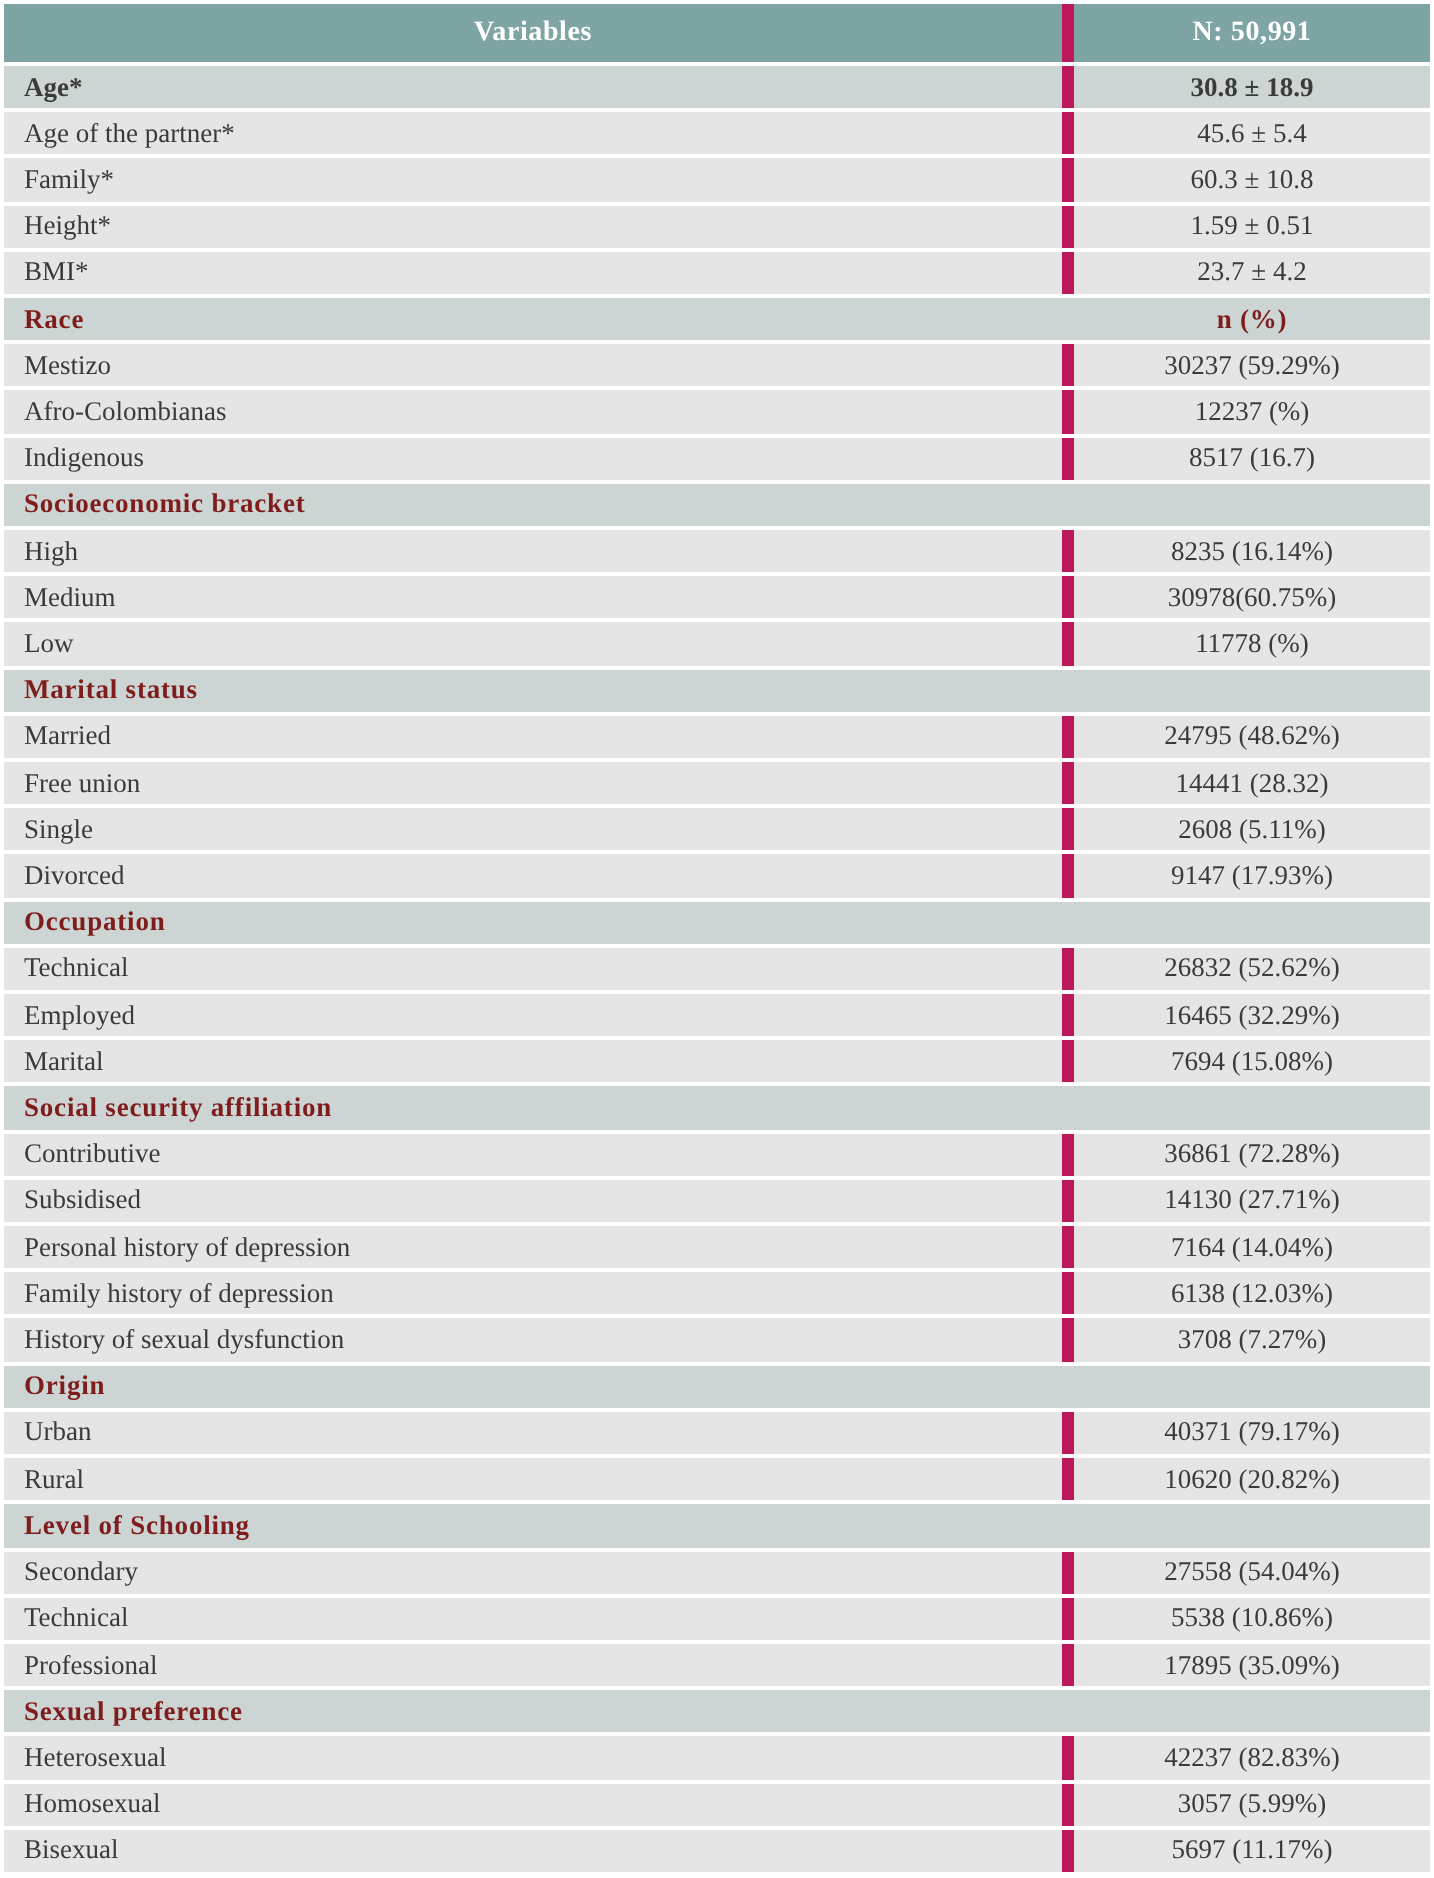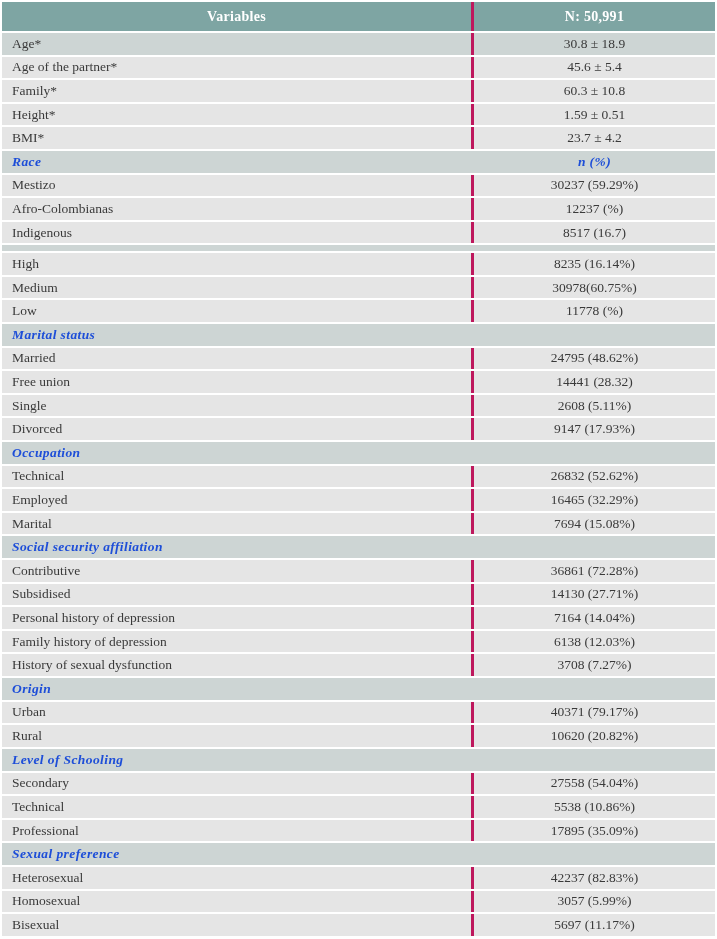--- a/index.html
+++ b/index.html
@@ -20,38 +20,37 @@
     display:flex;flex:1 1 auto;min-height:0;
   }
   .cell{
     display:flex;align-items:center;
     box-sizing:border-box;
     color:#3a3a3a;
     font-size:13.5px;
     overflow:hidden;
     white-space:nowrap;
   }
-  .c1{width:469px;padding-left:10px;}
-  .c2{flex:1;justify-content:center;border-left:3px solid #be185d;padding-left:0;}
+  .c1{width:529px;padding-left:10px;}
+  .c2{flex:1;justify-content:center;border-left:6px solid #be185d;padding-left:0;}
   
   .row.header{flex:0 0 29px;}
   .row.header .cell{
     background:#7ea5a3;color:#ffffff;font-weight:bold;
     font-size:14px;justify-content:center;padding-left:0;
     letter-spacing:0.3px;
   }
   
   .row.data .cell{background:#e5e5e5;}
   
-  .row.data-dark .cell{background:#cdd5d4;}
+  .row.data-dark .cell{background:#cdd5d4;font-weight:bold;}
   
   .row.section .cell{
-    background:#cdd5d4;font-weight:bold;color:#1d4ed8;
+    background:#cdd5d4;font-weight:bold;color:#7f1d1d;
     letter-spacing:0.4px;
-    font-style:italic;
   }
   .row.section .c2{border-left-color:#cdd5d4;}
 </style>
 </head>
 <body>
 
 <div class="table">
   <div class="row header">
     <div class="cell c1">Variables</div>
     <div class="cell c2">N: 50,991</div>
@@ -87,20 +86,21 @@
     </div>
     <div class="row data">
       <div class="cell c1">Afro-Colombianas</div>
       <div class="cell c2">12237 (%)</div>
     </div>
     <div class="row data">
       <div class="cell c1">Indigenous</div>
       <div class="cell c2">8517 (16.7)</div>
     </div>
     <div class="row section">
+      <div class="cell c1">Socioeconomic bracket</div>
       <div class="cell c2"></div>
     </div>
     <div class="row data">
       <div class="cell c1">High</div>
       <div class="cell c2">8235 (16.14%)</div>
     </div>
     <div class="row data">
       <div class="cell c1">Medium</div>
       <div class="cell c2">30978(60.75%)</div>
     </div>

